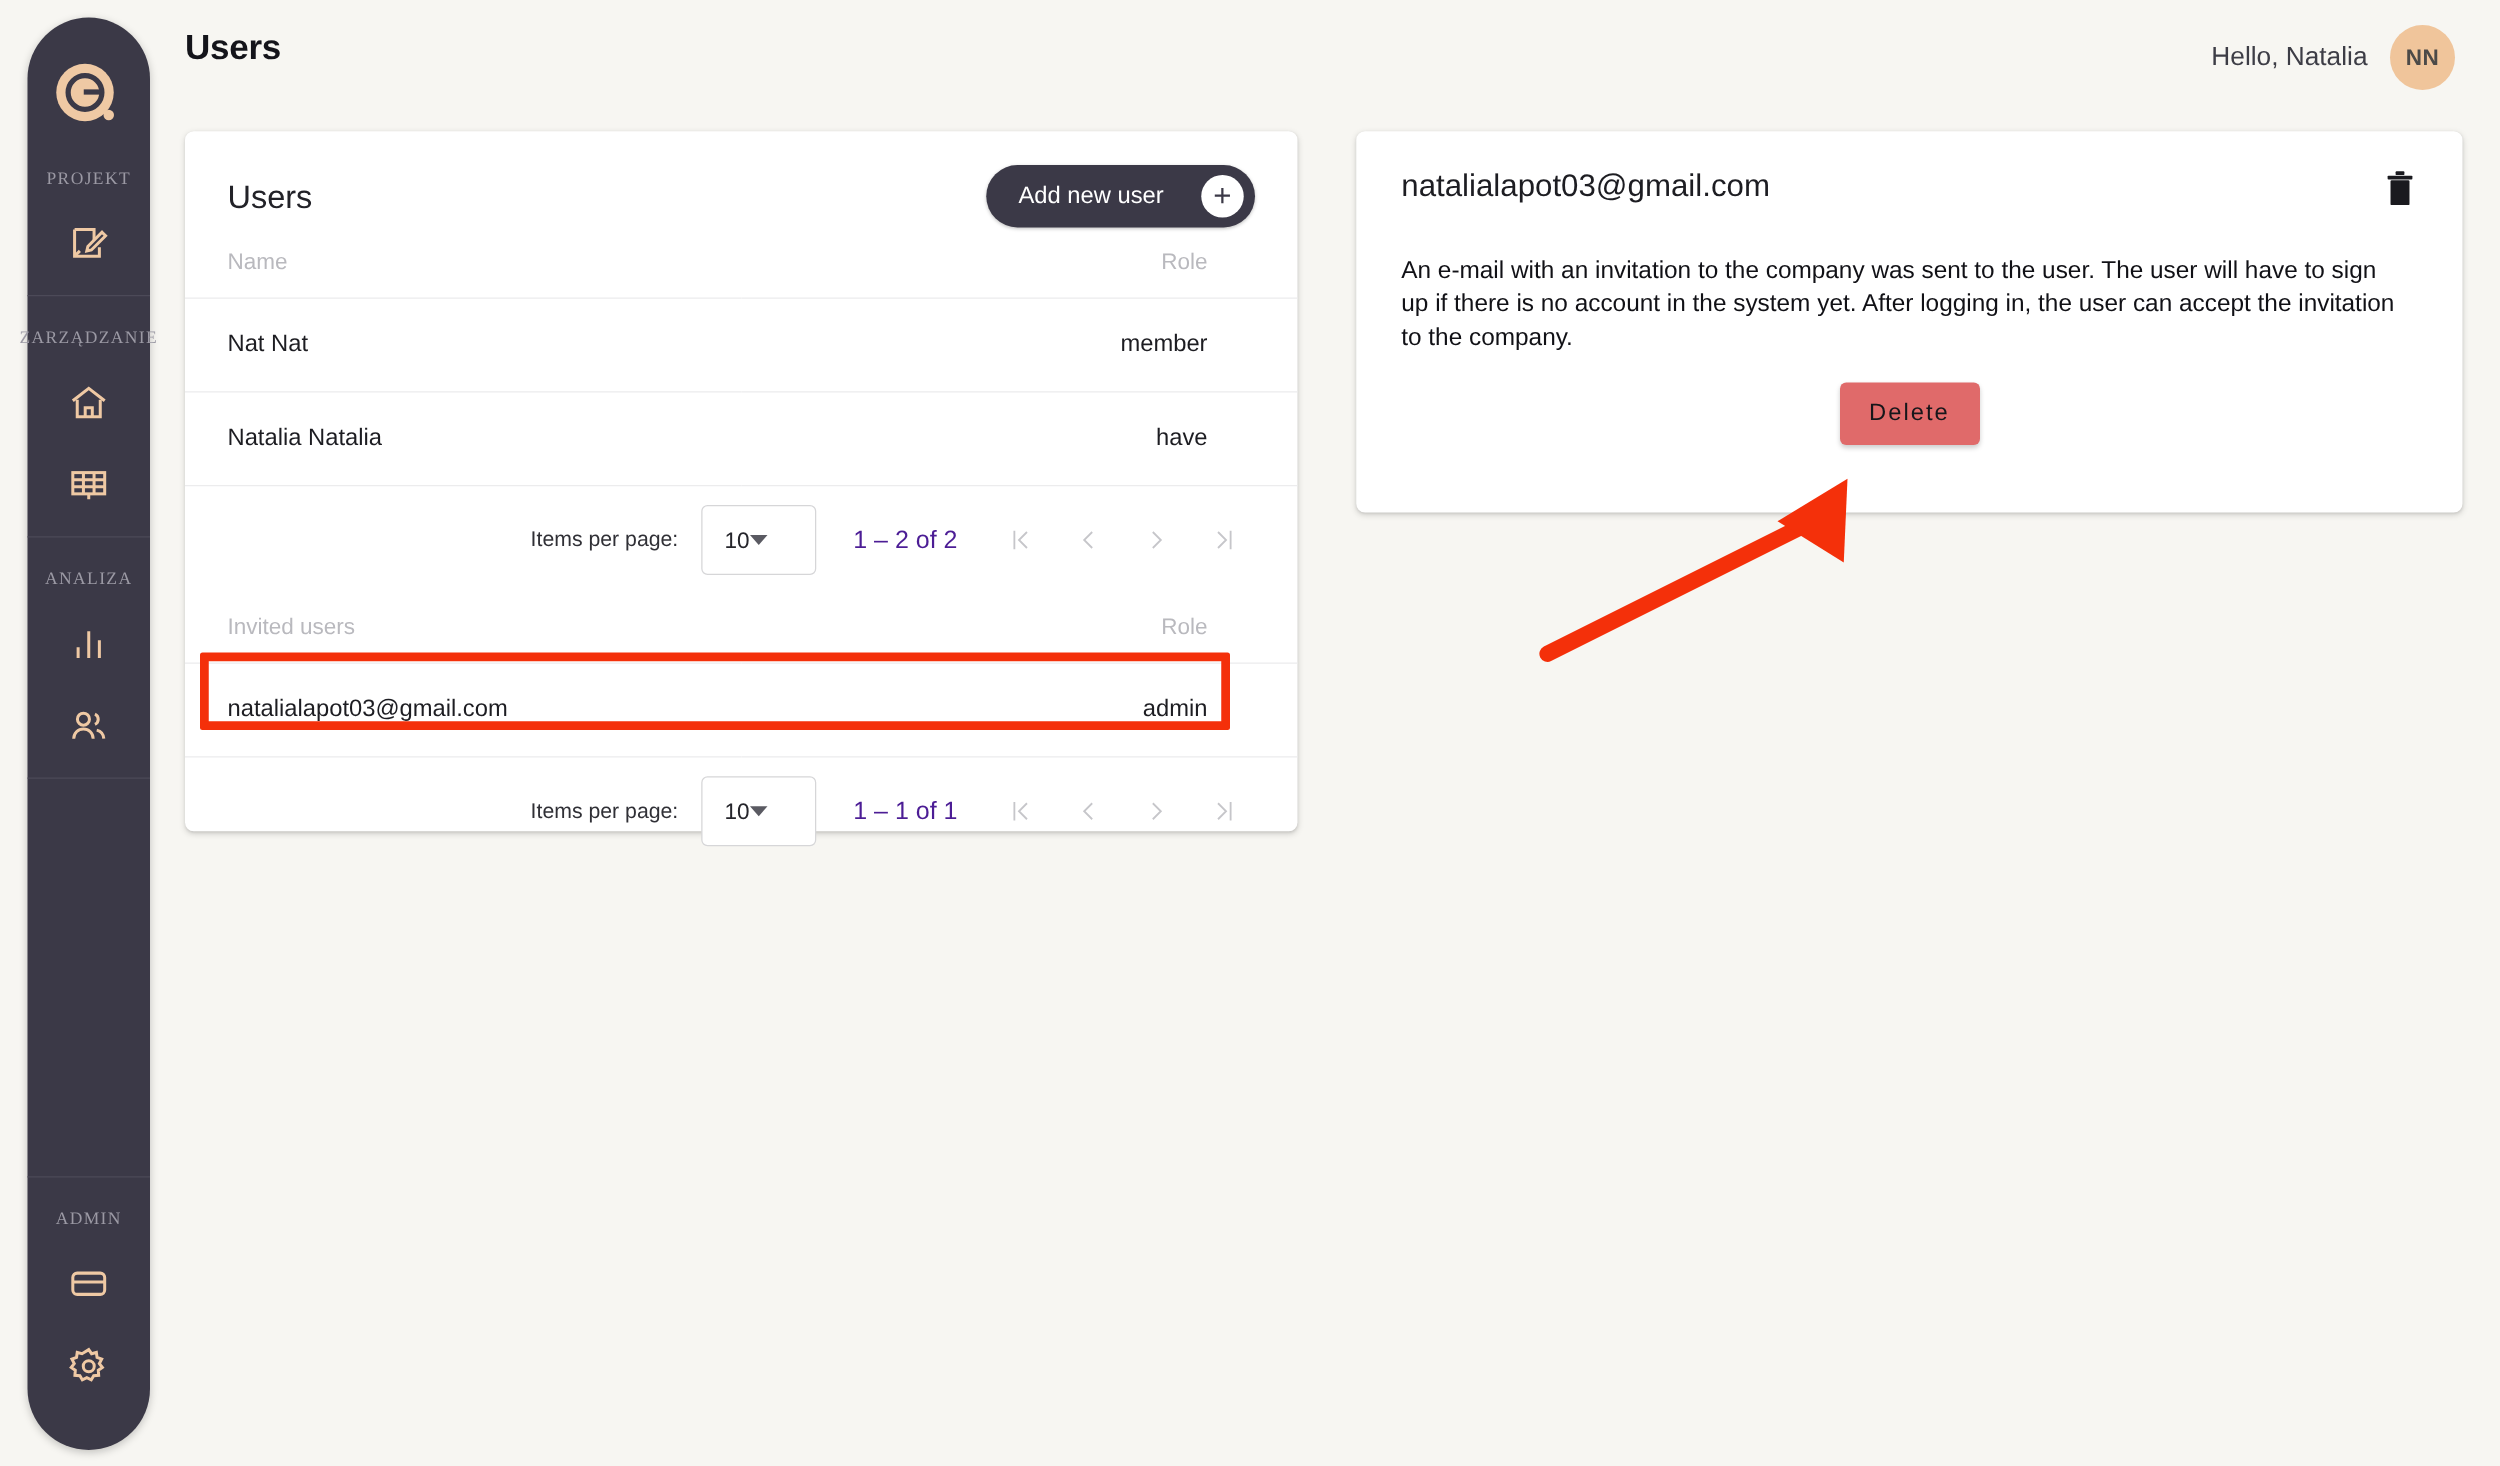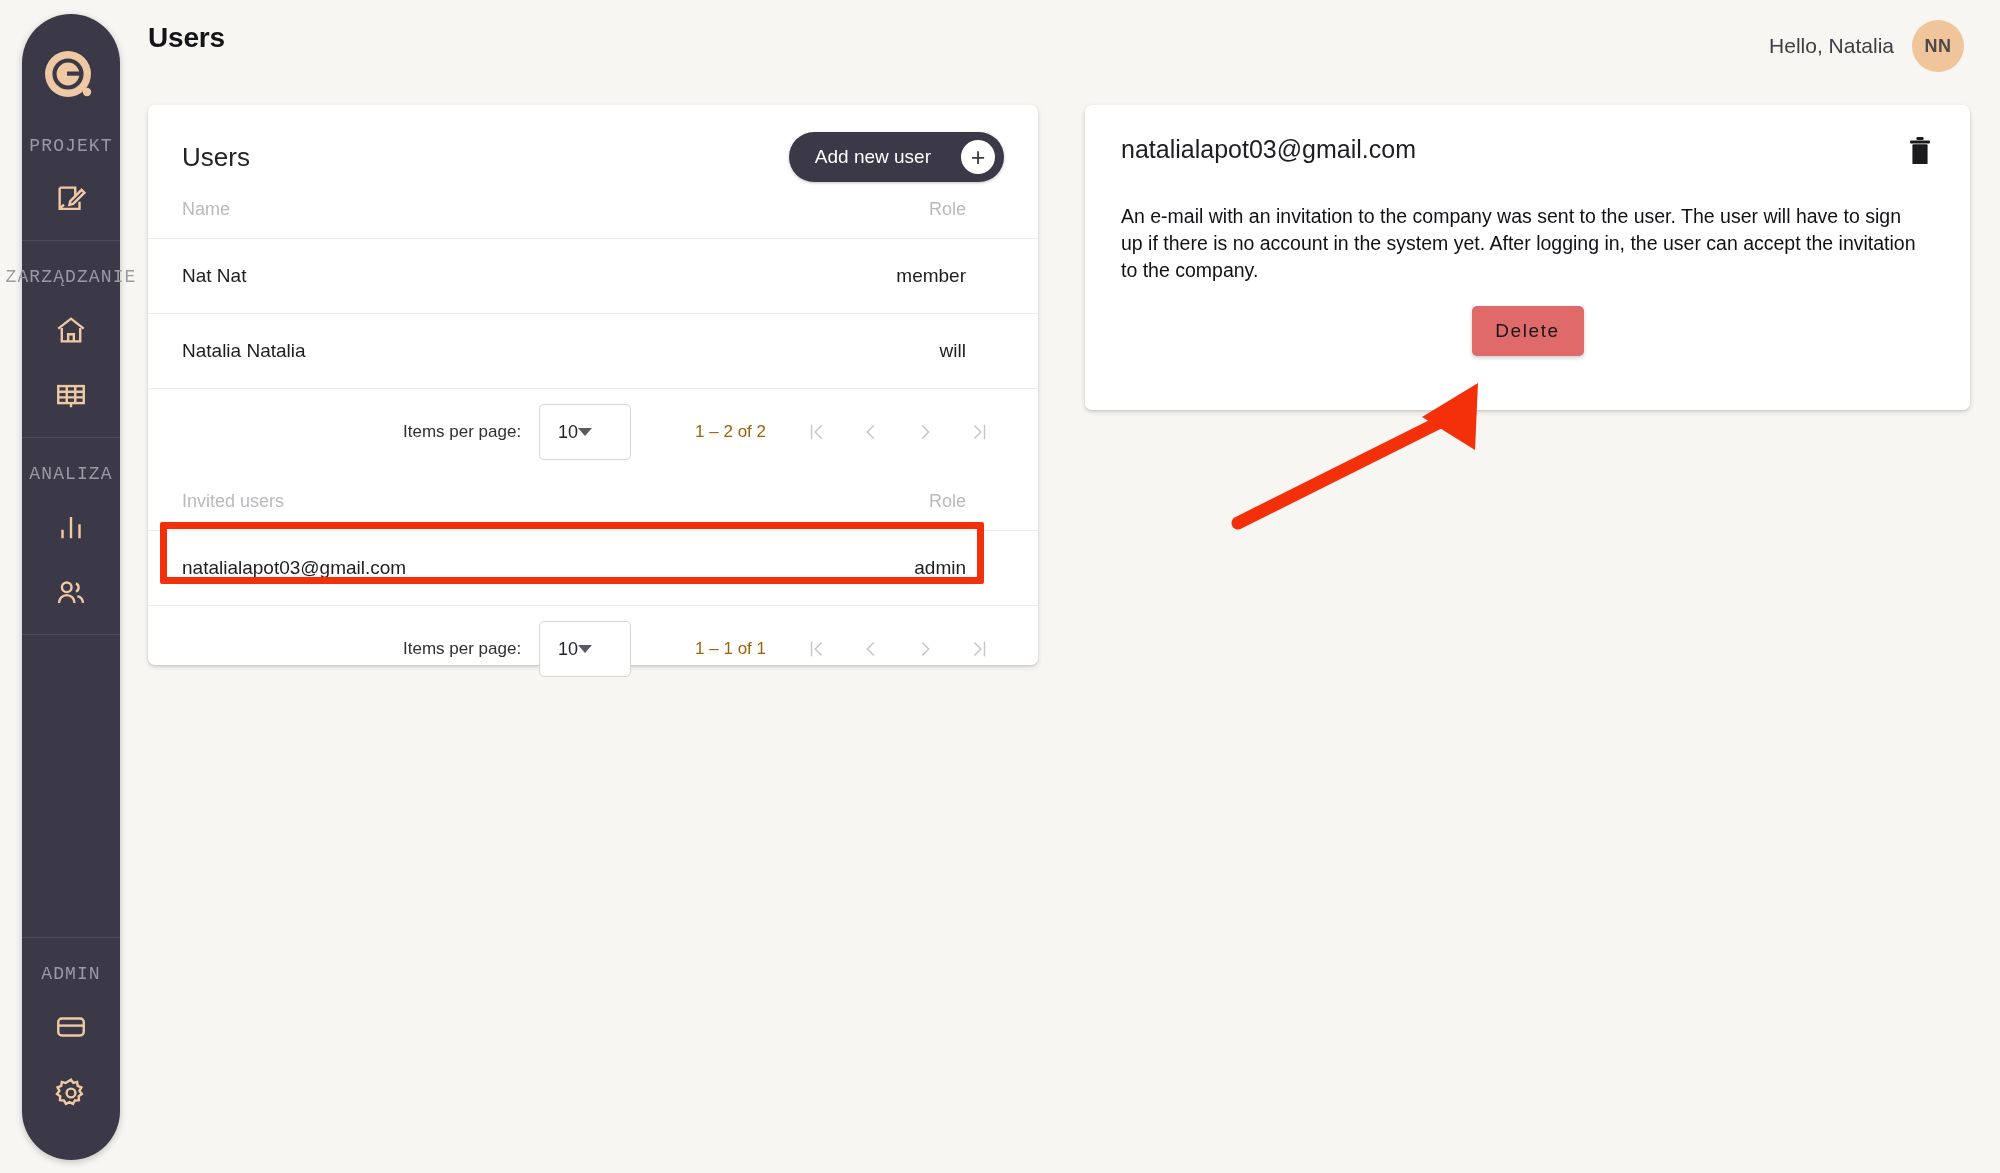--- a/index.html
+++ b/index.html
@@ -27,23 +27,23 @@
   }
   .logo-svg { width: 64px; height: 64px; display: block; }
 
   .sb-section {
     width: 100%;
     display: flex; flex-direction: column; align-items: center;
     padding-bottom: 8px;
   }
   .sb-divider { width: 100%; height: 1px; background: #4c4a58; }
   .sb-label {
-    font-size: 18px; letter-spacing: 1.1px;
+    font-size: 14px; letter-spacing: 1.1px;
     color: #9b99a4; margin: 26px 0 10px 0;
-    font-family: Liberation Mono, monospace;
+    font-family: Liberation Serif, serif;
     text-align: center;
   }
   .sb-icon {
     width: 66px; height: 66px;
     display: flex; align-items: center; justify-content: center;
     cursor: pointer;
   }
   .sb-icon svg { width: 34px; height: 34px; stroke: #efc9a4; fill: none; stroke-width: 1.7; }
   .sb-spacer { flex: 1 1 auto; width: 100%; }
   .sb-section.bottom { padding-bottom: 34px; }
@@ -124,21 +124,21 @@
     width: 92px; height: 56px; border: 1px solid #d6d6d8;
     border-radius: 5px; display: flex; align-items: center;
     padding: 0 12px 0 18px;
     font-size: 18px; color: #25252b; cursor: pointer; background: #fff;
   }
   .pg-caret {
     width: 0; height: 0;
     border-left: 7px solid transparent; border-right: 7px solid transparent;
     border-top: 8px solid #5a5a62;
   }
-  .pg-range { font-size: 17px; color: #a16207; margin: 0 34px 0 60px; }
+  .pg-range { font-size: 20px; color: #4c1d95; margin: 0 34px 0 26px; }
   .pg-arrows { display: flex; align-items: center; gap: 28px; }
   .pg-arrow {
     width: 26px; height: 30px; display: flex; align-items: center;
     justify-content: center; cursor: pointer; color: #c6c6ca;
   }
   .pg-arrow svg { width: 22px; height: 24px; stroke: currentColor; fill: none; stroke-width: 1.6; }
 
   
   .highlight-box {
     position: absolute; left: 160px; top: 522px;
@@ -286,21 +286,21 @@
           <th class="c-role">Role</th>
         </tr>
       </thead>
       <tbody>
         <tr>
           <td class="c-name">Nat Nat</td>
           <td class="c-role">member</td>
         </tr>
         <tr>
           <td class="c-name">Natalia Natalia</td>
-          <td class="c-role">will</td>
+          <td class="c-role">have</td>
         </tr>
       </tbody>
     </table>
 
     <div class="paginator">
       <span class="pg-label">Items per page:</span>
       <div class="pg-select">
         <span>10</span>
         <span class="pg-caret"></span>
       </div>

